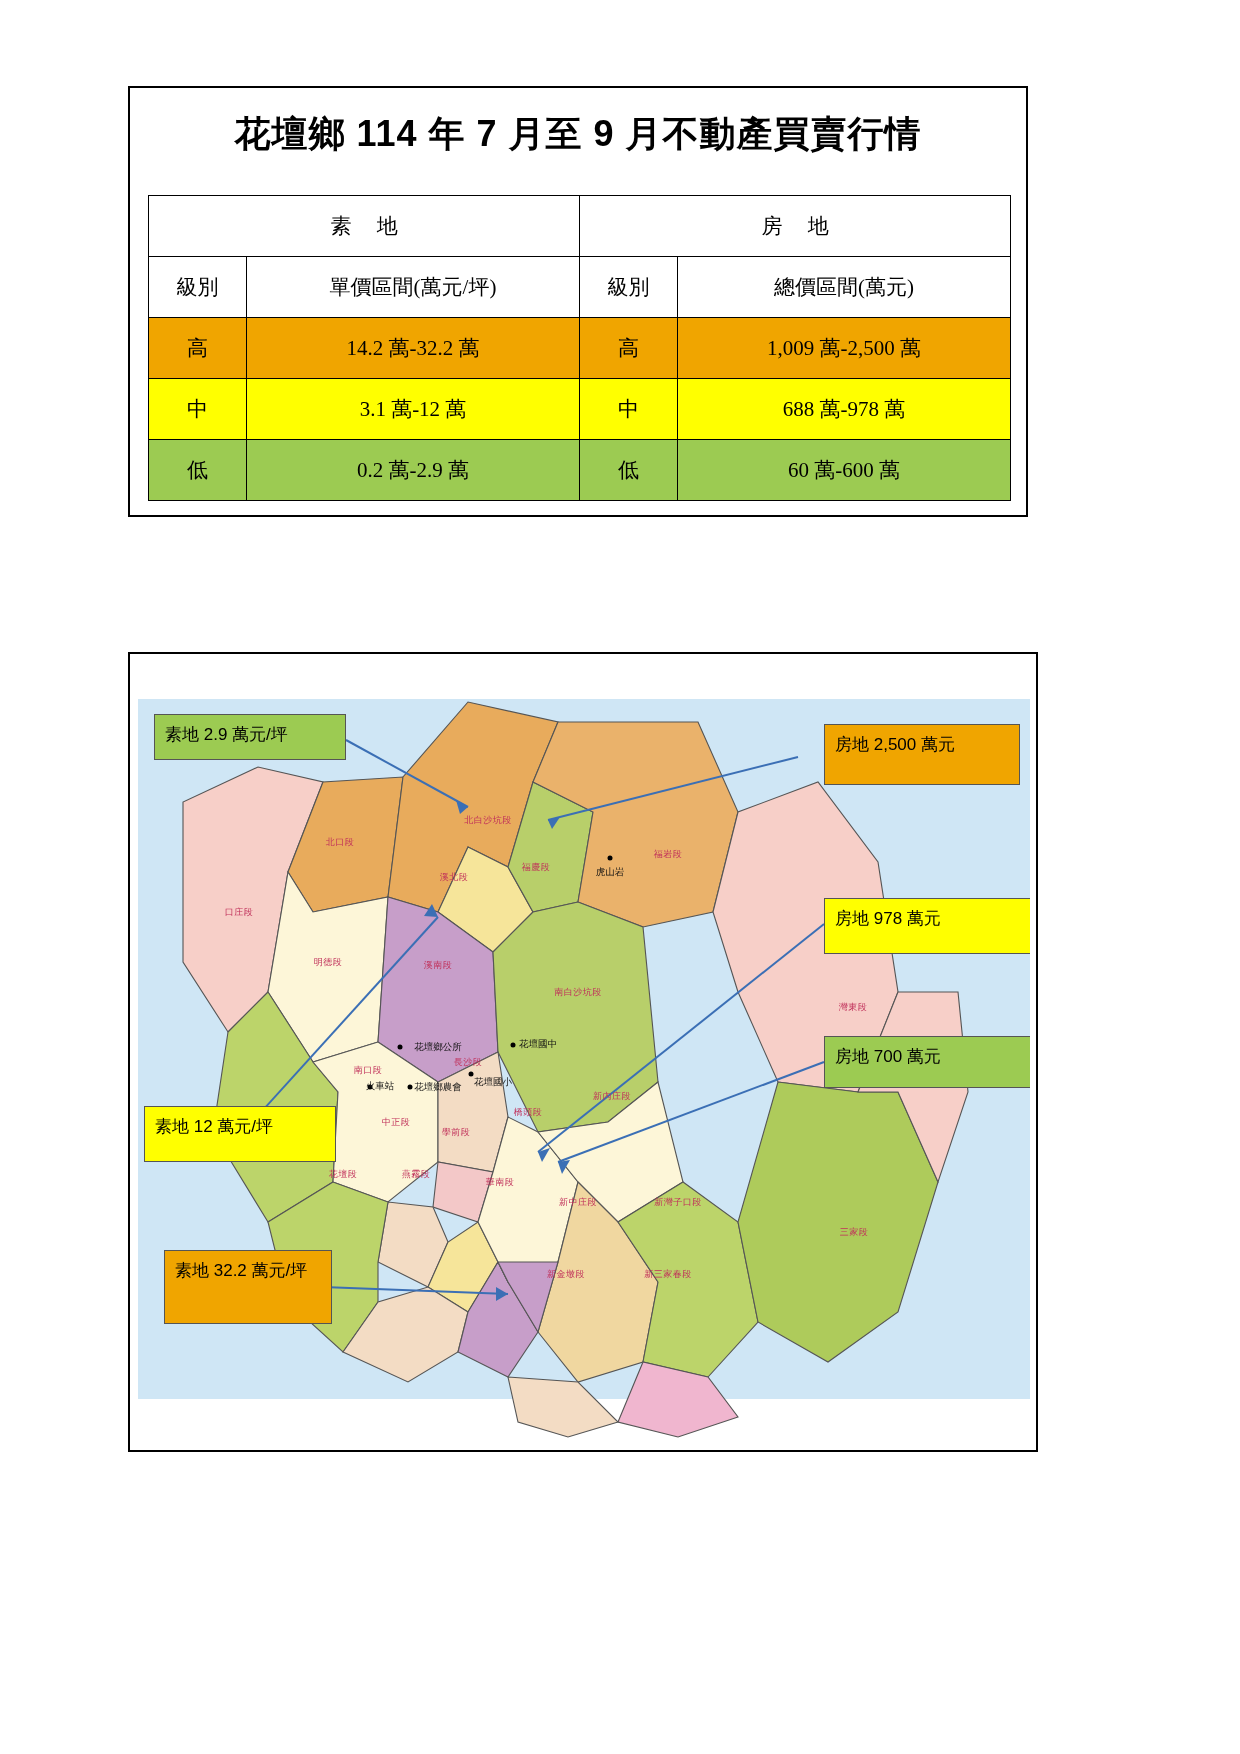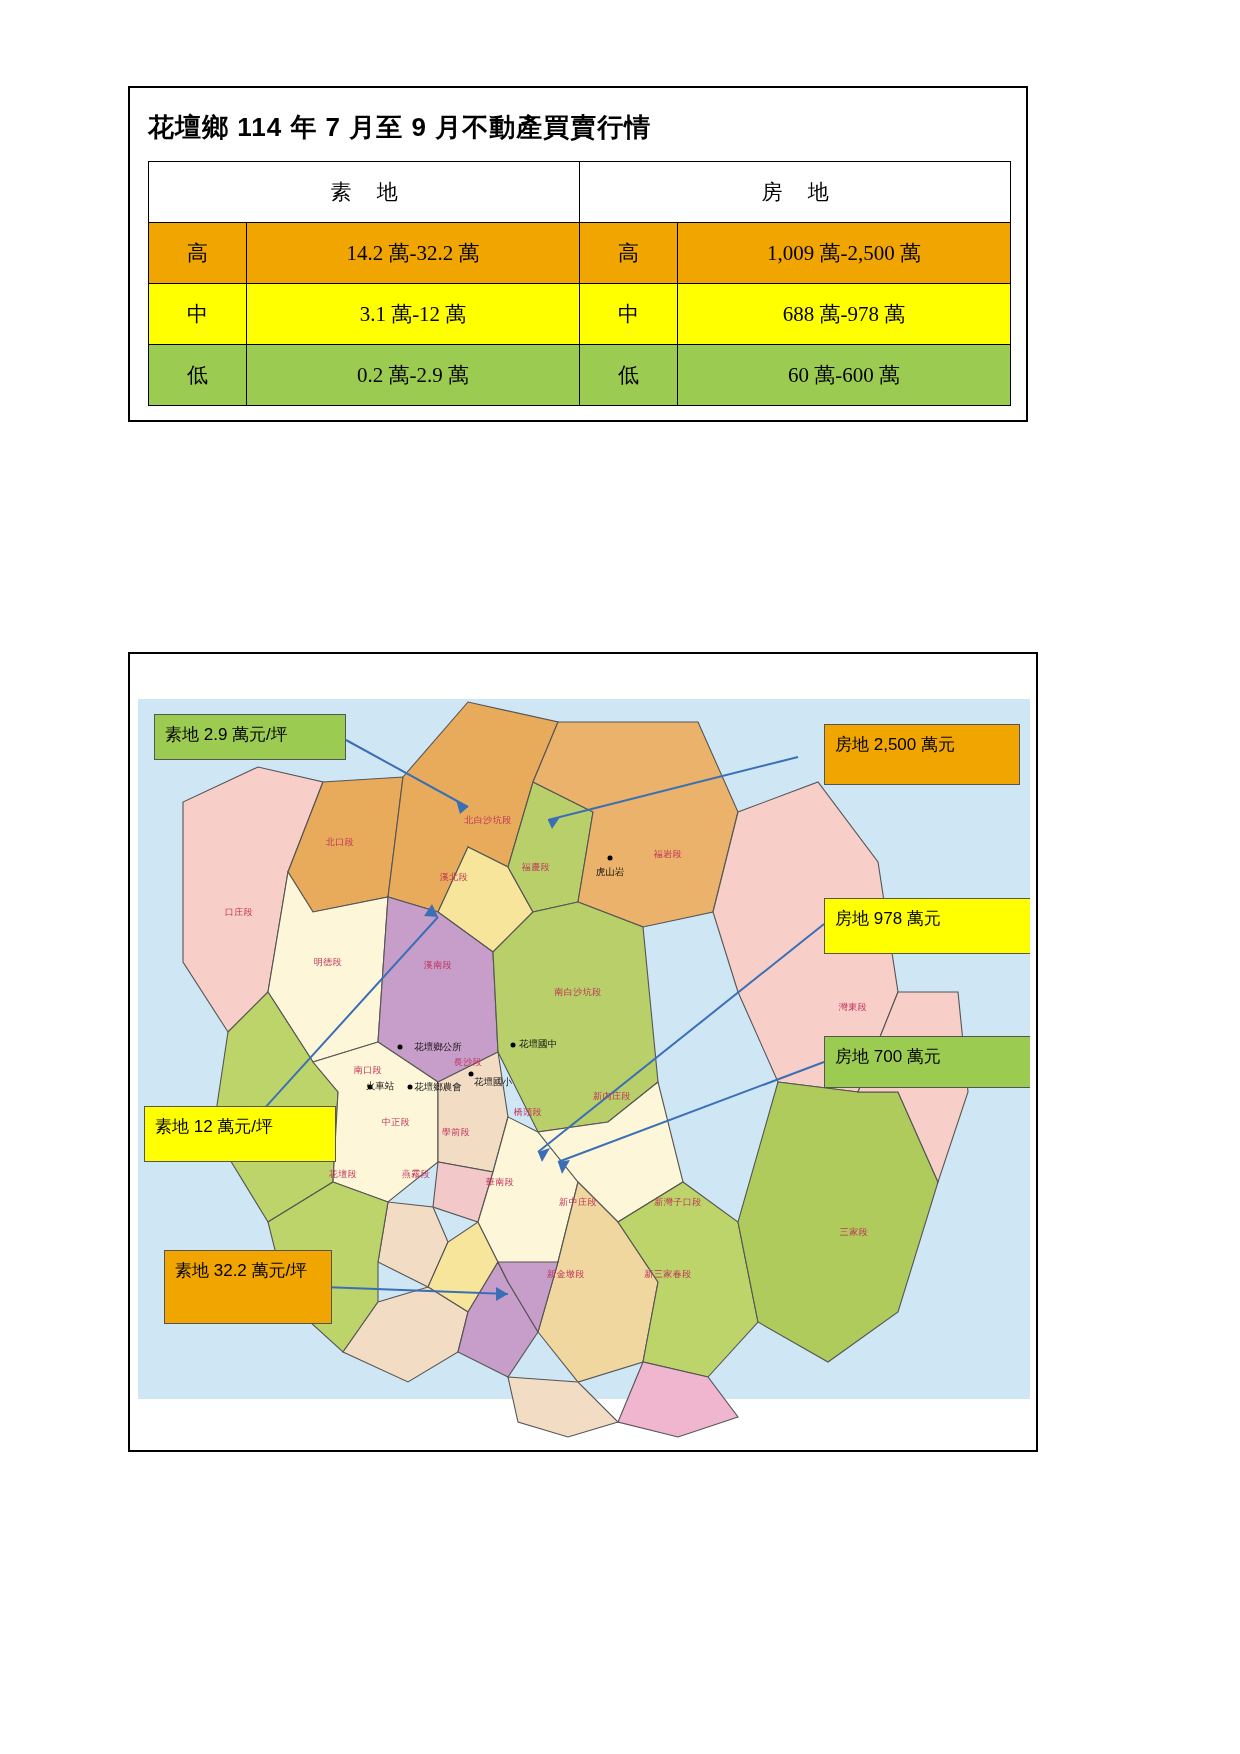--- a/index.html
+++ b/index.html
@@ -21,24 +21,25 @@
     position: absolute;
     left: 128px;
     top: 86px;
     width: 900px;
     border: 2px solid #000;
     box-sizing: border-box;
     padding: 16px 18px 14px 18px;
     background: #fff;
   }
   .panel-title {
-    font-size: 26px;
+    text-align: center;
+    font-size: 36px;
     font-weight: bold;
     letter-spacing: 1px;
-    margin: 6px 0 16px 0;
+    margin: 6px 0 36px 0;
     font-family: "Liberation Sans", sans-serif;
   }
   table.price {
     border-collapse: collapse;
     width: 862px;
     table-layout: fixed;
   }
   table.price td {
     border: 1px solid #000;
     text-align: center;
@@ -146,20 +147,26 @@
     <colgroup>
       <col class="col-lvl">
         <col class="col-val">
         <col class="col-lvl">
         <col class="col-val">
     </colgroup>
     <tbody>
       <tr>
         <td class="grp" colspan="2">素  地</td>
         <td class="grp" colspan="2">房  地</td>
+      </tr>
+      <tr>
+        <td class="hdr">級別</td>
+        <td class="hdr">單價區間(萬元/坪)</td>
+        <td class="hdr">級別</td>
+        <td class="hdr">總價區間(萬元)</td>
       </tr>
       <tr class="row-high">
         <td>高</td>
         <td>14.2 萬-32.2 萬</td>
         <td>高</td>
         <td>1,009 萬-2,500 萬</td>
       </tr>
       <tr class="row-mid">
         <td>中</td>
         <td>3.1 萬-12 萬</td>

